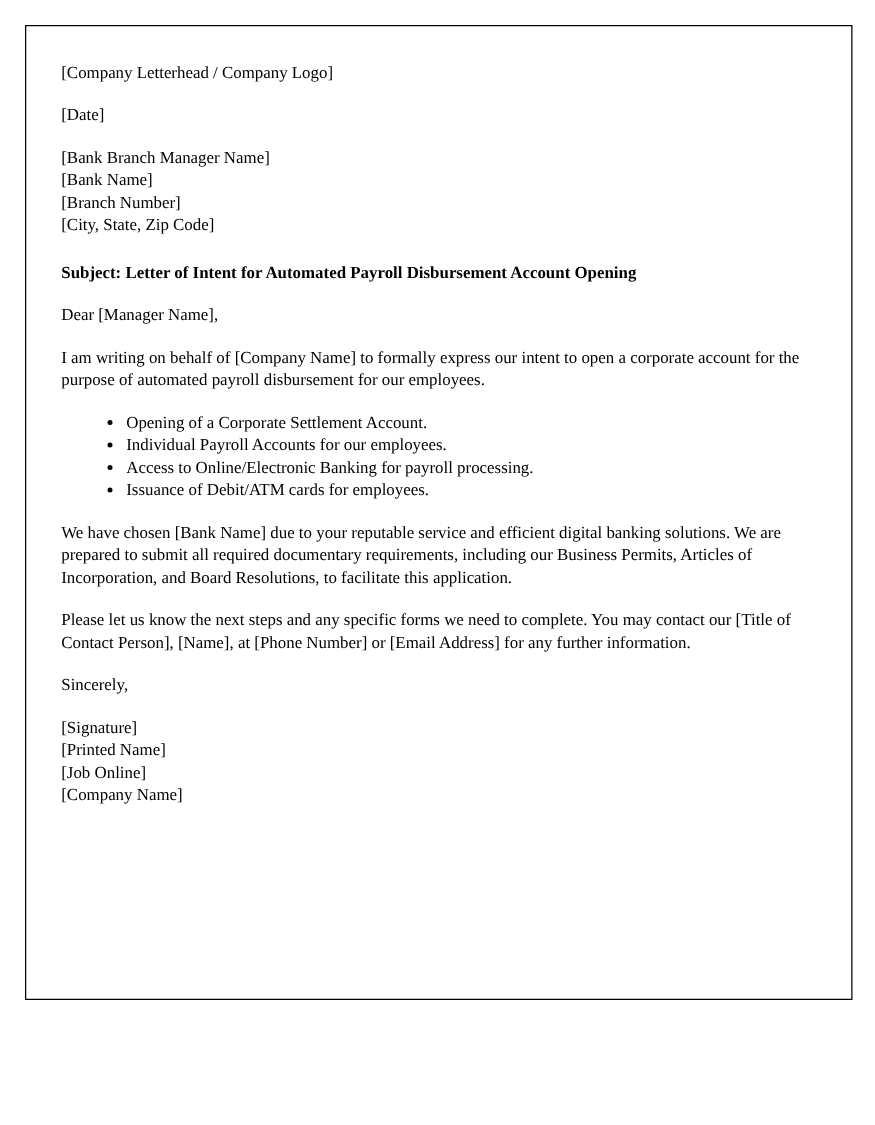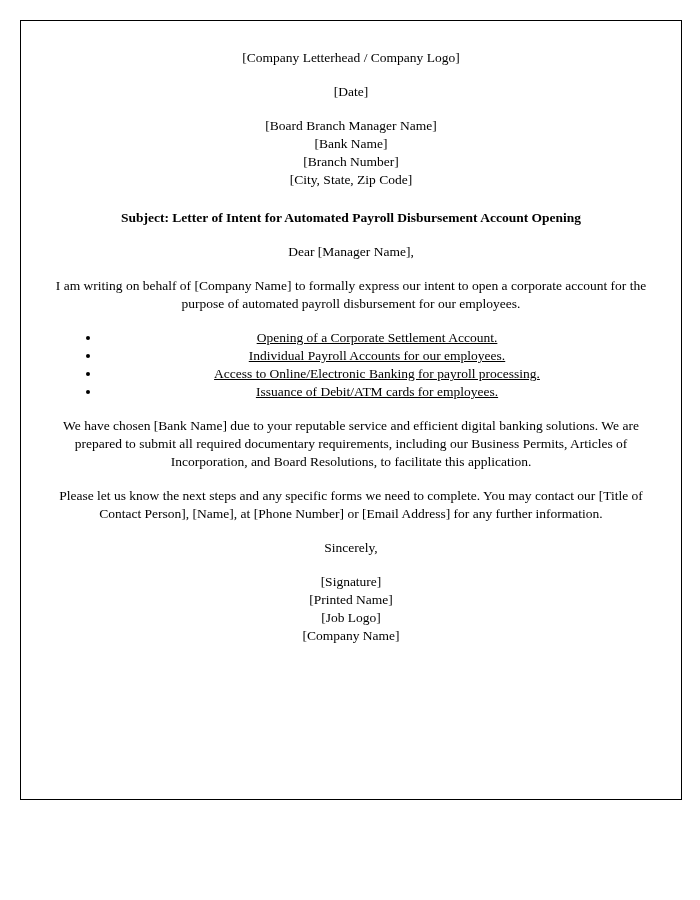--- a/index.html
+++ b/index.html
@@ -1,15 +1,15 @@
 <!DOCTYPE html>
 <html><head>
 <meta charset="utf-8">
 <style>
-  * { margin: 0; padding: 0; box-sizing: border-box; text-align: center; }
+  * { margin: 0; padding: 0; box-sizing: border-box; }
   html, body {
     width: 700px;
     background: #ffffff;
     font-family: "Liberation Serif", "DejaVu Serif", serif;
   }
   .page {
     position: relative;
     width: 700px;
     height: 900px;
     background: #ffffff;
@@ -30,35 +30,34 @@
   .block { margin-bottom: 16px; }
   .line { display: block; }
   .subject { font-weight: bold; margin-top: 20px; }
   ul.services {
     margin: 0 0 16px 0;
     padding-left: 52px;
   }
   ul.services li {
     margin: 0;
     line-height: 18px;
-    text-decoration: underline;
   }
 </style>
 </head>
 <body>
 
 <div class="page">
   <div class="letter-frame">
 
     <p class="block">[Company Letterhead / Company Logo]</p>
 
     <p class="block">[Date]</p>
 
     <div class="block">
-      <span class="line">[Board Branch Manager Name]</span>
+      <span class="line">[Bank Branch Manager Name]</span>
       <span class="line">[Bank Name]</span>
       <span class="line">[Branch Number]</span>
       <span class="line">[City, State, Zip Code]</span>
     </div>
 
     <p class="block subject">Subject: Letter of Intent for Automated Payroll Disbursement Account Opening</p>
 
     <p class="block">Dear [Manager Name],</p>
 
     <p class="block">I am writing on behalf of [Company Name] to formally express our intent to open a corporate account for the purpose of automated payroll disbursement for our employees.</p>
@@ -74,18 +73,18 @@
     <p class="block">We have chosen [Bank Name] due to your reputable service and efficient digital banking solutions. We are prepared to submit all required documentary requirements, including our Business Permits, Articles of Incorporation, and Board Resolutions, to facilitate this application.</p>
 
     <p class="block">Please let us know the next steps and any specific forms we need to complete. You may contact our [Title of Contact Person], [Name], at [Phone Number] or [Email Address] for any further information.</p>
 
 
     <p class="block">Sincerely,</p>
 
     <div class="block">
       <span class="line">[Signature]</span>
       <span class="line">[Printed Name]</span>
-      <span class="line">[Job Logo]</span>
+      <span class="line">[Job Online]</span>
       <span class="line">[Company Name]</span>
     </div>
 
   </div>
 </div>
 
 </body></html>

